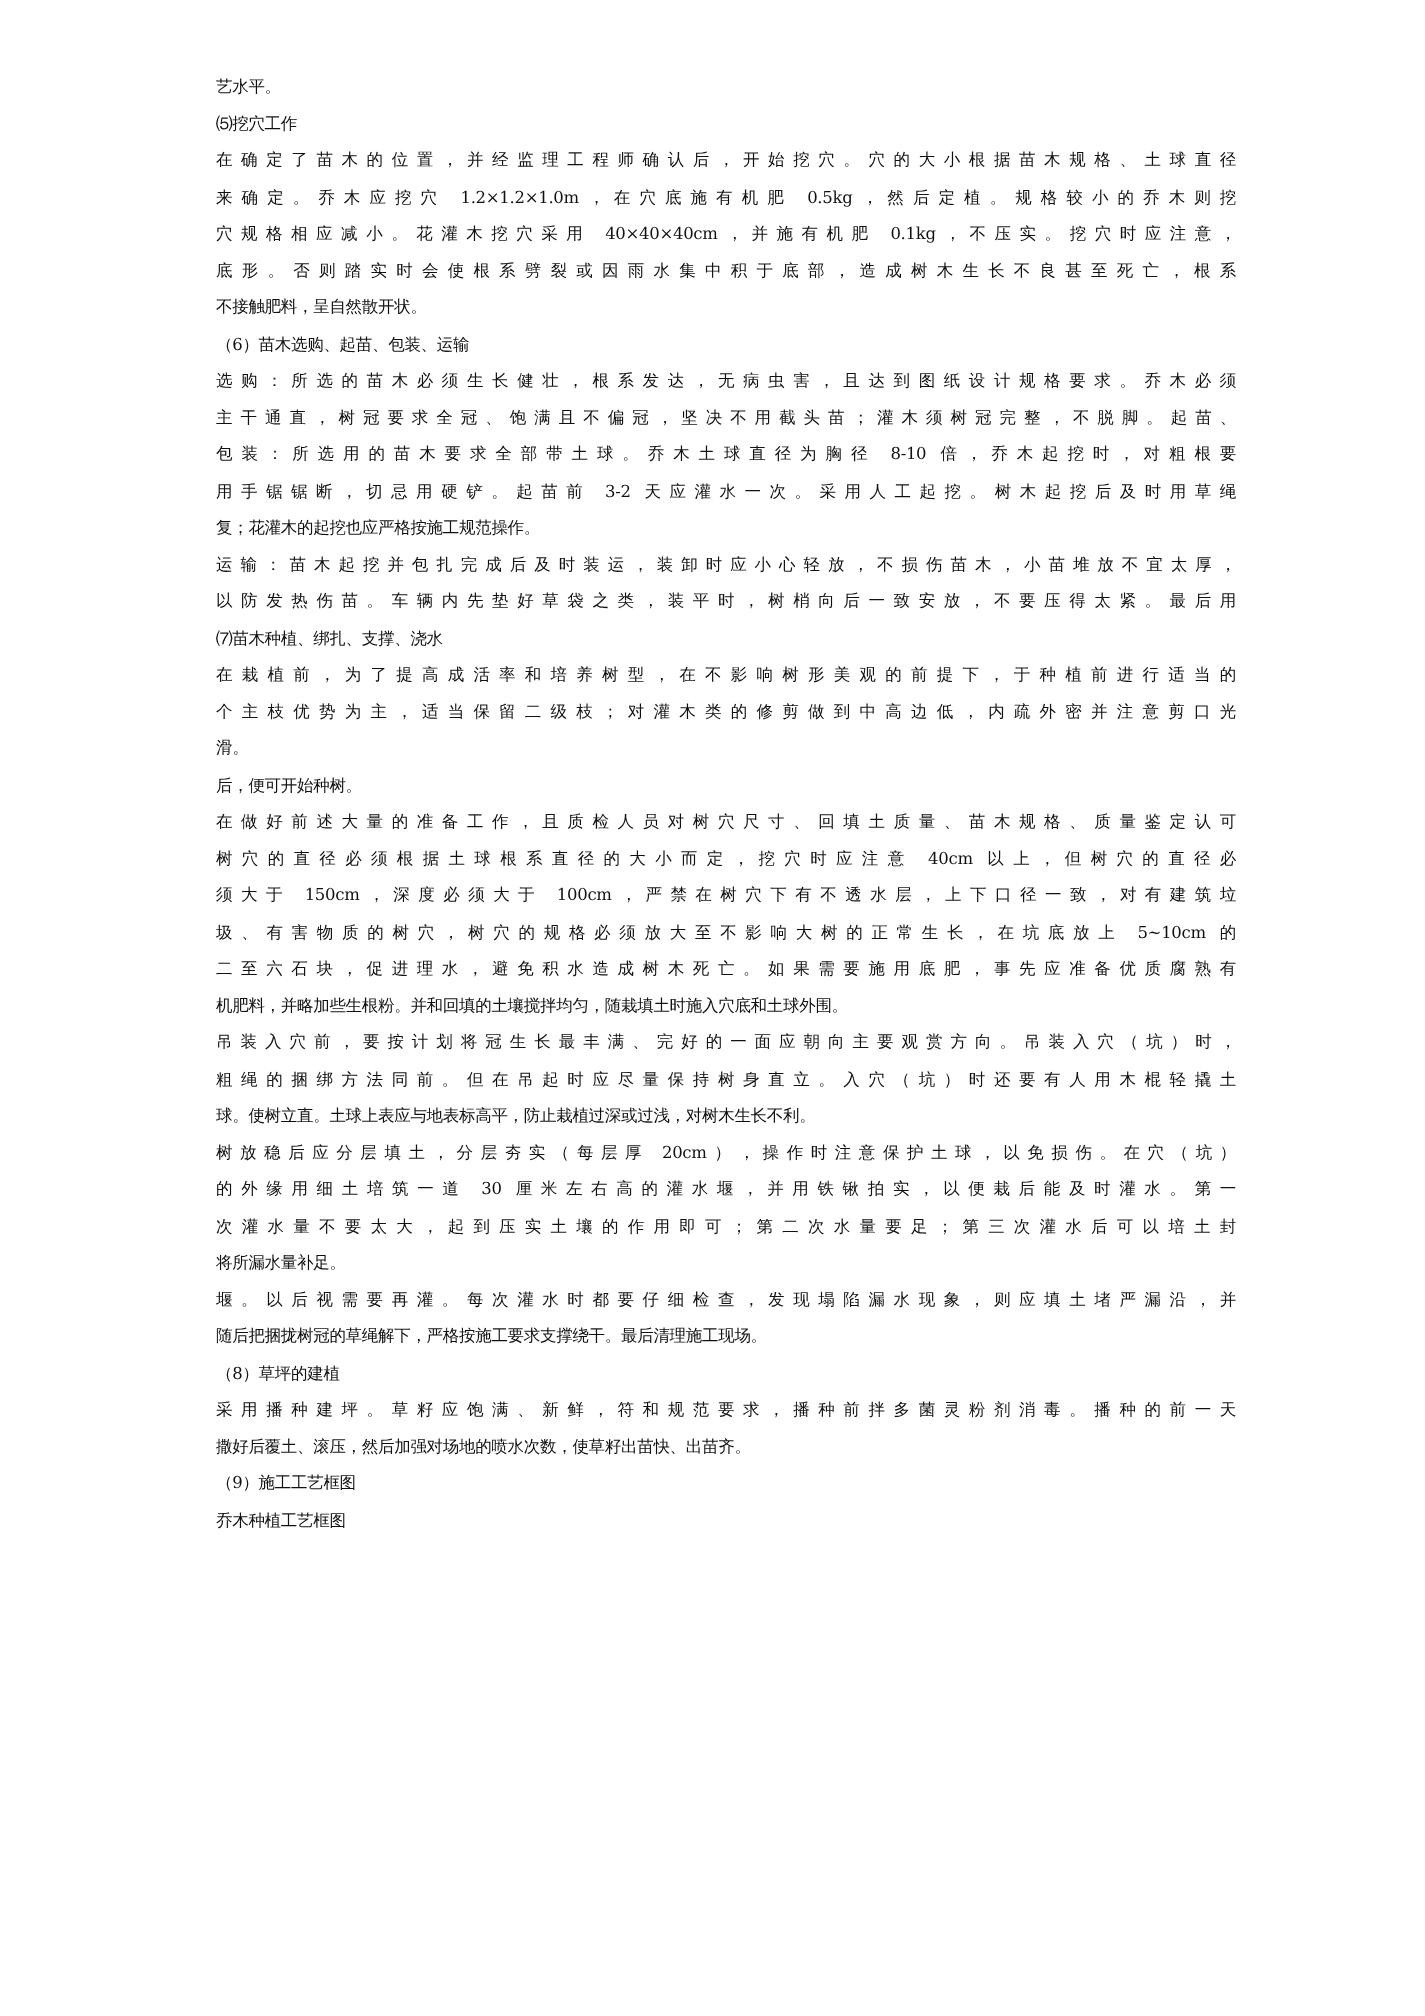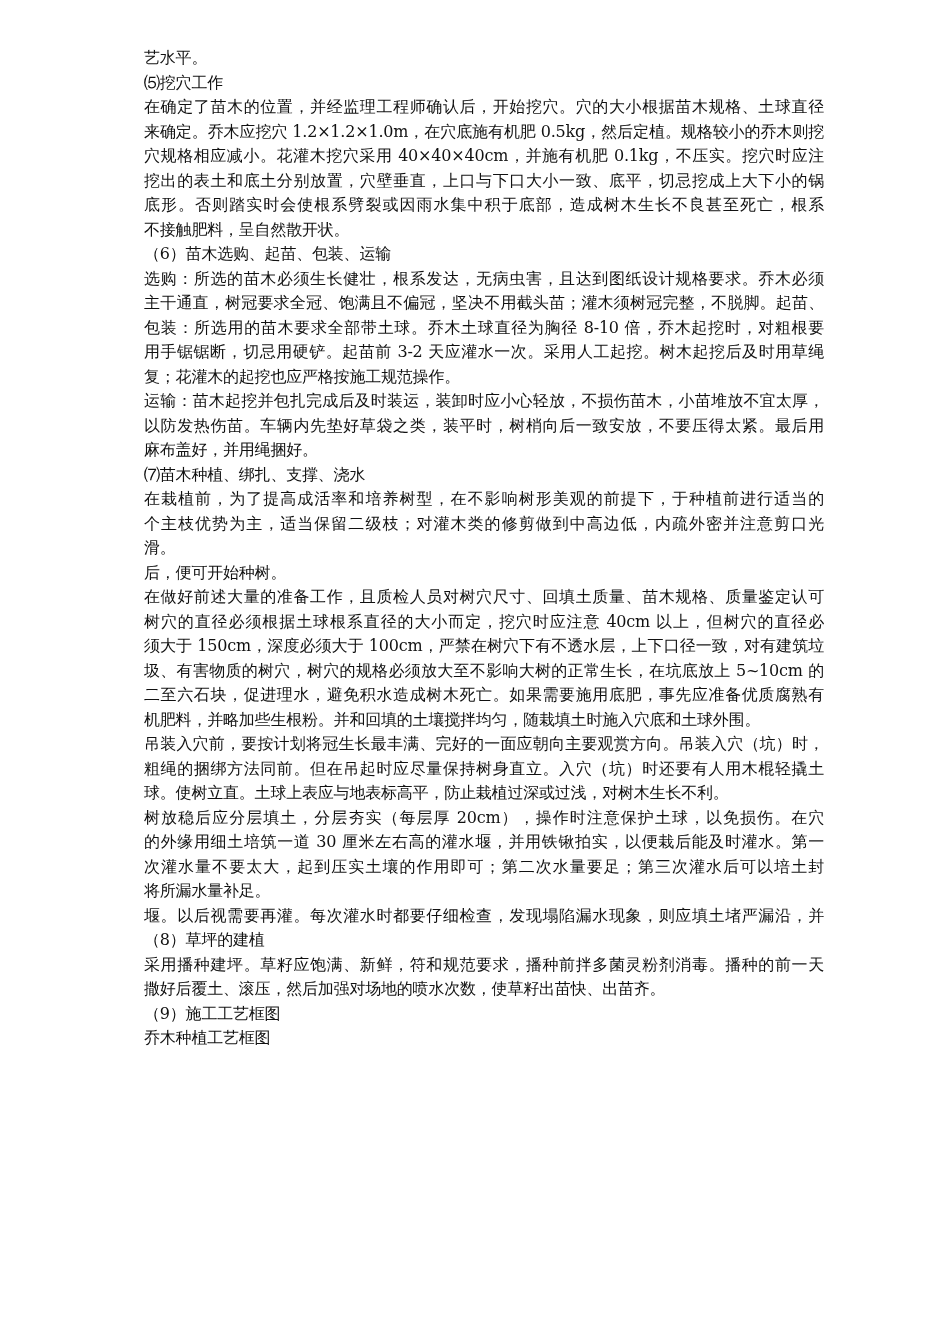--- a/index.html
+++ b/index.html
@@ -1,57 +1,55 @@
 <!DOCTYPE html>
 <html><head>
 <meta charset="utf-8">
 <style>
   html, body { margin: 0; padding: 0; background: #ffffff; }
   body { width: 950px; height: 1344px; position: relative; overflow: hidden; }
   .page {
     position: absolute; left: 144px; top: 46px; width: 680px;
     font-family: "DejaVu Serif", "Liberation Serif", serif;
-    font-size: 16px; color: #111111; line-height: 24.5px;
+    font-size: 11px; color: #111111; line-height: 24.5px;
   }
   .line { display: block; white-space: nowrap; height: 24.5px; letter-spacing: -0.2px; }
   .line.justify { text-align: justify; text-align-last: justify; white-space: normal; overflow: hidden; }
   .para { margin: 0; }
 </style>
 </head>
 <body>
 
 <div class="page" id="page">
     <div class="para">
       <span class="line">艺水平。</span>
     </div>
     <div class="para">
       <span class="line">⑸挖穴工作</span>
     </div>
     <div class="para">
       <span class="line justify">在确定了苗木的位置，并经监理工程师确认后，开始挖穴。穴的大小根据苗木规格、土球直径</span>
       <span class="line justify">来确定。乔木应挖穴 1.2×1.2×1.0m，在穴底施有机肥 0.5kg，然后定植。规格较小的乔木则挖</span>
       <span class="line justify">穴规格相应减小。花灌木挖穴采用 40×40×40cm，并施有机肥 0.1kg，不压实。挖穴时应注意，</span>
-      <span class="line justify">挖出的表土和底土分别放置，穴壁垂直，上口与下口大小一致、底平，切忌挖成上大下小的锅</span>
       <span class="line justify">底形。否则踏实时会使根系劈裂或因雨水集中积于底部，造成树木生长不良甚至死亡，根系</span>
       <span class="line">不接触肥料，呈自然散开状。</span>
     </div>
     <div class="para">
       <span class="line">（6）苗木选购、起苗、包装、运输</span>
     </div>
     <div class="para">
       <span class="line justify">选购：所选的苗木必须生长健壮，根系发达，无病虫害，且达到图纸设计规格要求。乔木必须</span>
       <span class="line justify">主干通直，树冠要求全冠、饱满且不偏冠，坚决不用截头苗；灌木须树冠完整，不脱脚。起苗、</span>
       <span class="line justify">包装：所选用的苗木要求全部带土球。乔木土球直径为胸径 8-10 倍，乔木起挖时，对粗根要</span>
       <span class="line justify">用手锯锯断，切忌用硬铲。起苗前 3-2 天应灌水一次。采用人工起挖。树木起挖后及时用草绳</span>
       <span class="line">复；花灌木的起挖也应严格按施工规范操作。</span>
     </div>
     <div class="para">
       <span class="line justify">运输：苗木起挖并包扎完成后及时装运，装卸时应小心轻放，不损伤苗木，小苗堆放不宜太厚，</span>
       <span class="line justify">以防发热伤苗。车辆内先垫好草袋之类，装平时，树梢向后一致安放，不要压得太紧。最后用</span>
-      <span class="line">麻布盖好，并用绳捆好。</span>
     </div>
     <div class="para">
       <span class="line">⑺苗木种植、绑扎、支撑、浇水</span>
     </div>
     <div class="para">
       <span class="line justify">在栽植前，为了提高成活率和培养树型，在不影响树形美观的前提下，于种植前进行适当的</span>
       <span class="line justify">个主枝优势为主，适当保留二级枝；对灌木类的修剪做到中高边低，内疏外密并注意剪口光</span>
       <span class="line">滑。</span>
     </div>
     <div class="para">
@@ -71,20 +69,23 @@
       <span class="line">球。使树立直。土球上表应与地表标高平，防止栽植过深或过浅，对树木生长不利。</span>
     </div>
     <div class="para">
       <span class="line justify">树放稳后应分层填土，分层夯实（每层厚 20cm），操作时注意保护土球，以免损伤。在穴（坑）</span>
       <span class="line justify">的外缘用细土培筑一道 30 厘米左右高的灌水堰，并用铁锹拍实，以便栽后能及时灌水。第一</span>
       <span class="line justify">次灌水量不要太大，起到压实土壤的作用即可；第二次水量要足；第三次灌水后可以培土封</span>
       <span class="line">将所漏水量补足。</span>
       <span class="line justify">堰。以后视需要再灌。每次灌水时都要仔细检查，发现塌陷漏水现象，则应填土堵严漏沿，并</span>
     </div>
     <div class="para">
+      <span class="line">随后把捆拢树冠的草绳解下，严格按施工要求支撑绕干。最后清理施工现场。</span>
+    </div>
+    <div class="para">
       <span class="line">（8）草坪的建植</span>
     </div>
     <div class="para">
       <span class="line justify">采用播种建坪。草籽应饱满、新鲜，符和规范要求，播种前拌多菌灵粉剂消毒。播种的前一天</span>
       <span class="line">撒好后覆土、滚压，然后加强对场地的喷水次数，使草籽出苗快、出苗齐。</span>
     </div>
     <div class="para">
       <span class="line">（9）施工工艺框图</span>
     </div>
     <div class="para">

